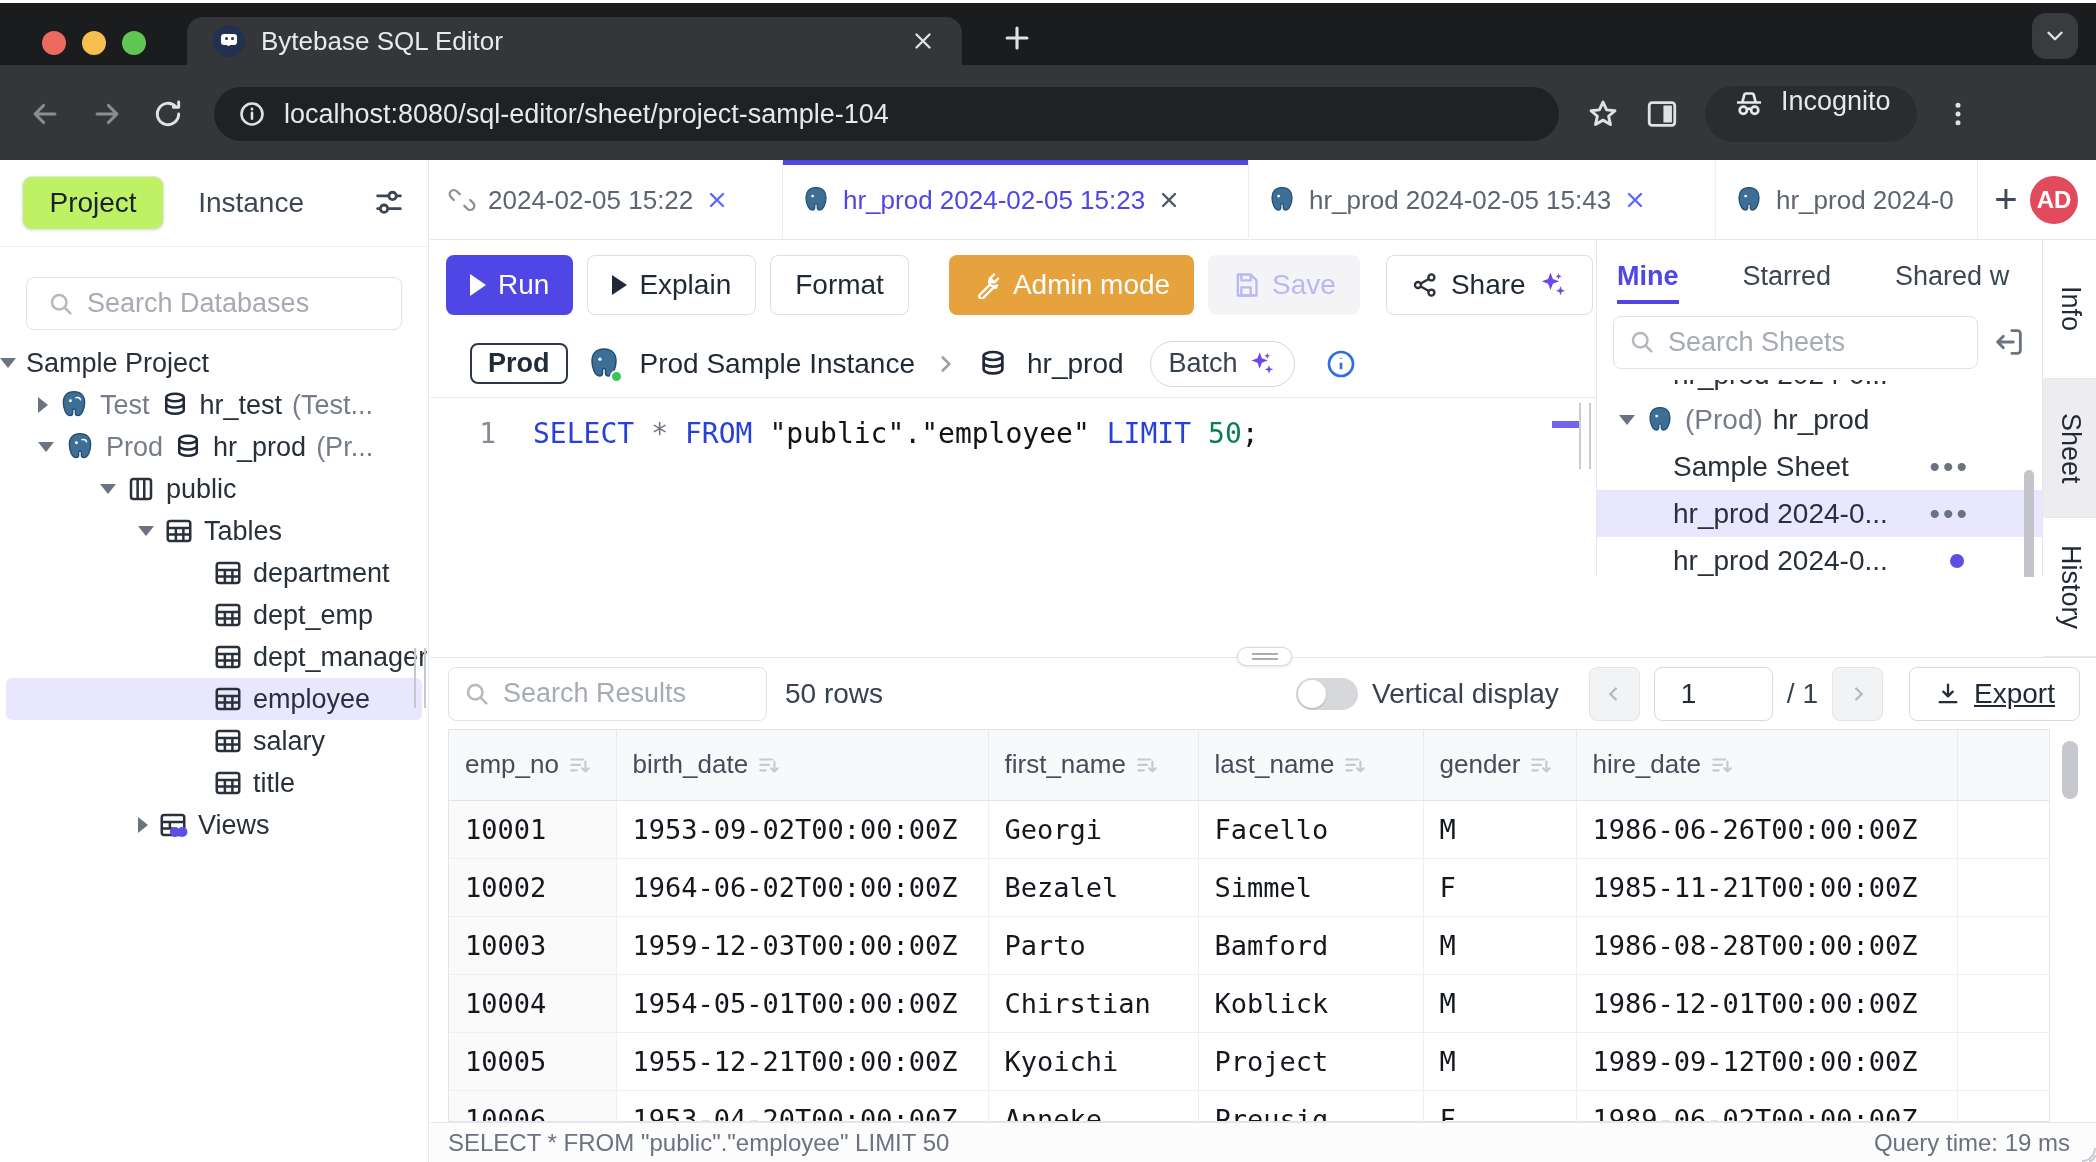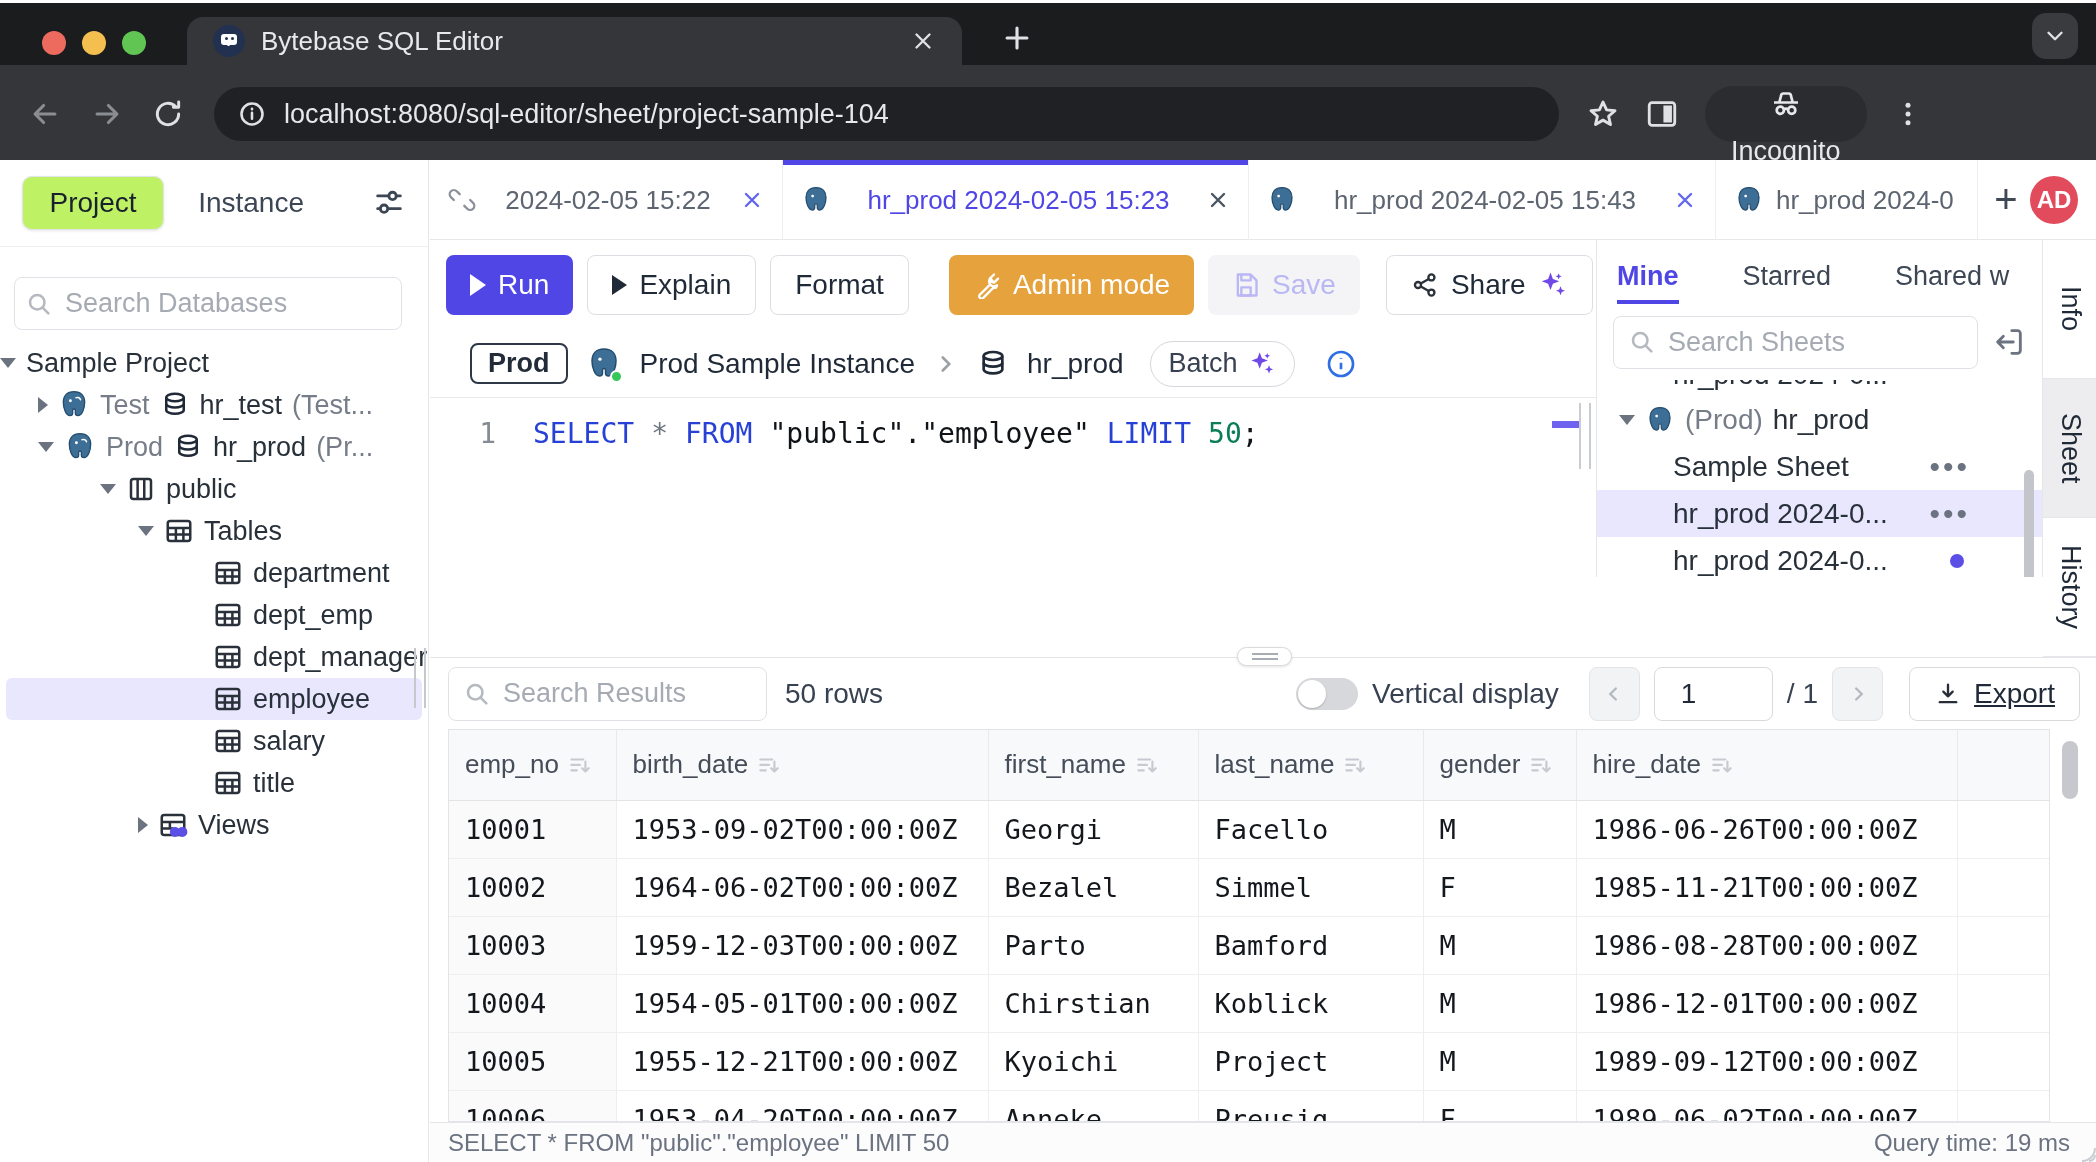--- a/index.html
+++ b/index.html
@@ -19,48 +19,48 @@
   .btab .title { color:#e7e9eb; font-size:26px; flex:1; white-space:nowrap; overflow:hidden; }
   .chrome-ic { stroke:#dfe1e5; fill:none; stroke-width:2.2; stroke-linecap:round; stroke-linejoin:round; }
   .chrome-ic.dim { stroke:#8a8d92; }
   .newtab { position:absolute; left:1000px; top:18px; }
   .tab-chevron-btn { position:absolute; right:18px; top:10px; width:46px; height:46px; background:#3a3b3f; border-radius:14px; display:flex; align-items:center; justify-content:center; }
   .navbar { position:absolute; left:0; top:62px; width:2096px; height:98px; display:flex; align-items:center; }
   .nav-btn { margin-left:28px; display:flex; align-items:center; justify-content:center; }
   .urlbar { margin-left:30px; width:1345px; height:54px; background:#1f2124; border-radius:27px; display:flex; align-items:center; padding:0 24px; gap:18px; }
   .urlbar .url { color:#e6e8ea; font-size:27px; white-space:nowrap; }
   .nav-right { display:flex; align-items:center; margin-left:28px; gap:26px; }
-  .incog { height:56px; background:#2b2c2f; border-radius:28px; display:flex; align-items:center; gap:14px; padding:0 26px; color:#e6e8ea; font-size:27px;flex-direction:column; }
+  .incog { height:56px; background:#2b2c2f; border-radius:28px; display:flex; gap:14px; padding:0 26px; color:#e6e8ea; font-size:27px; }
 
   
   .app { position:absolute; left:0; top:160px; width:2096px; height:1002px; background:#fff; }
 
   
   .sidebar { position:absolute; left:0; top:0; width:429px; height:1002px; border-right:1px solid #e5e7eb; background:#fff; }
   .sb-header { height:87px; border-bottom:1px solid #eceef1; display:flex; align-items:center; padding:0 22px; gap:34px; }
   .seg-pill { width:150px; height:54px; background:#bef264; border:1px solid #e2e4e9; border-radius:10px; box-shadow:0 1px 3px rgba(0,0,0,.10); display:flex; align-items:center; justify-content:center; font-size:28px; color:#19212e; }
   .seg-plain { font-size:28px; color:#3c4654; }
   .sb-header .spacer { flex:1; }
-  .sb-search { margin:30px 26px 0 14px; height:53px; border:1px solid #e0e2e7; border-radius:8px; display:flex; align-items:center; padding:0 10px; gap:12px; }
+  .sb-search { margin:30px 26px 0 26px; height:53px; border:1px solid #e0e2e7; border-radius:8px; display:flex; align-items:center; padding:0 20px; gap:12px; }
   .sb-search input, .sp-search input, .res-search input { border:none; outline:none; font-size:27px; color:#28303a; width:100%; font-family:"Liberation Sans",sans-serif; }
   .sb-search input::placeholder, .sp-search input::placeholder, .res-search input::placeholder { color:#a6abb3; }
   .tree { margin-top:12px; font-size:27px; color:#28303a; }
   .trow { height:42px; display:flex; align-items:center; gap:10px; white-space:nowrap; overflow:hidden; }
   .trow.sel { background:#e9e7fd; border-radius:6px; margin:0 6px; }
   .muted { color:#767d88; }
   .cdown { width:0; height:0; border-left:8px solid transparent; border-right:8px solid transparent; border-top:10px solid #6b7280; flex:0 0 auto; }
   .cright { width:0; height:0; border-top:8px solid transparent; border-bottom:8px solid transparent; border-left:10px solid #6b7280; flex:0 0 auto; }
   .sb-grip { position:absolute; right:2px; top:488px; width:12px; height:60px; border-left:2px solid #c5c8cd; border-right:2px solid #c5c8cd; }
 
   
   .main { position:absolute; left:430px; top:0; width:1666px; height:1002px; }
 
   
   .etabs { position:absolute; left:0; top:0; width:1666px; height:80px; border-bottom:1px solid #e5e7eb; display:flex; background:#fff; }
-  .etab { position:relative; height:80px; border-right:1px solid #eceef1; display:flex; align-items:center; justify-content:space-between; gap:12px; font-size:26px; color:#5d6571; padding:0 18px; white-space:nowrap; overflow:hidden; }
+  .etab { position:relative; height:80px; border-right:1px solid #eceef1; display:flex; align-items:center; justify-content:flex-start; gap:12px; font-size:26px; color:#5d6571; padding:0 18px; white-space:nowrap; overflow:hidden; }
   .etab.active { color:#4f46e5; }
   .etab.active::before { content:""; position:absolute; left:0; right:0; top:0; height:5px; background:#4f46e5; }
   .etab .x { flex:0 0 auto; }
   .plus-btn { display:flex; align-items:center; justify-content:center; width:56px; font-size:40px; color:#3f4854; }
   .avatar { position:absolute; right:18px; top:16px; width:48px; height:48px; border-radius:50%; background:#e24b5c; color:#fff; font-size:24px; font-weight:bold; display:flex; align-items:center; justify-content:center; }
 
   
   .toolbar { position:absolute; left:0; top:80px; width:1166px; height:90px; display:flex; align-items:center; padding-left:16px; gap:14px; }
   .btn { height:60px; border-radius:8px; display:flex; align-items:center; justify-content:center; gap:12px; font-size:28px; padding:0 24px; }
   .btn.primary { background:#4f46e5; color:#fff; font-weight:500; }

